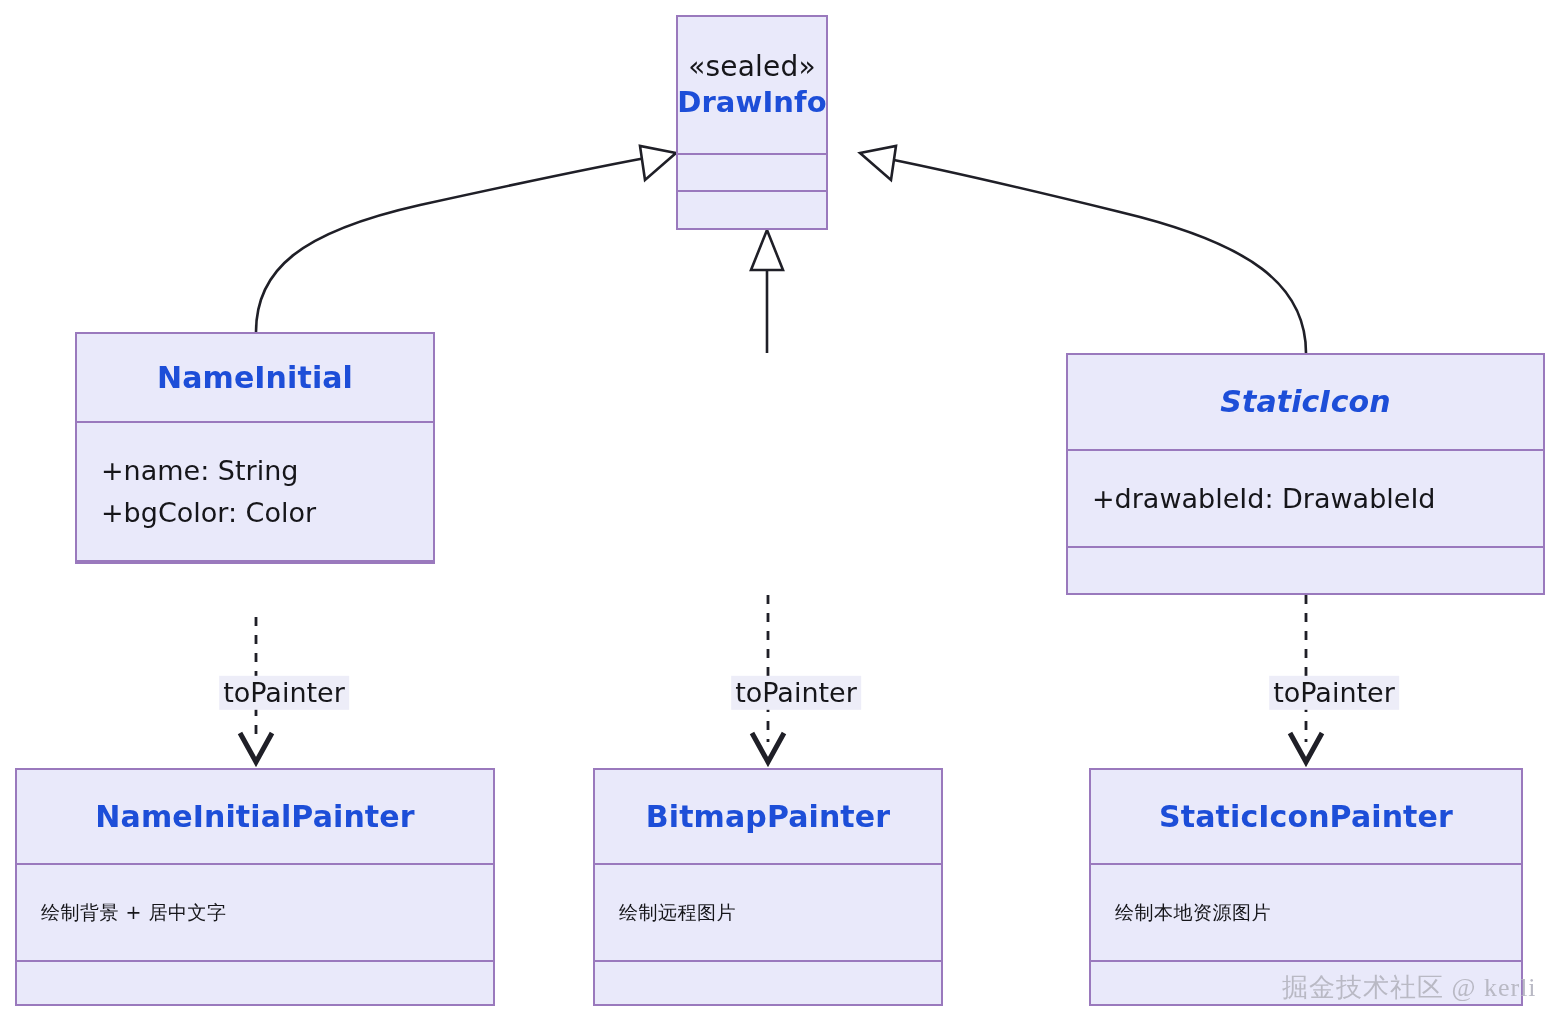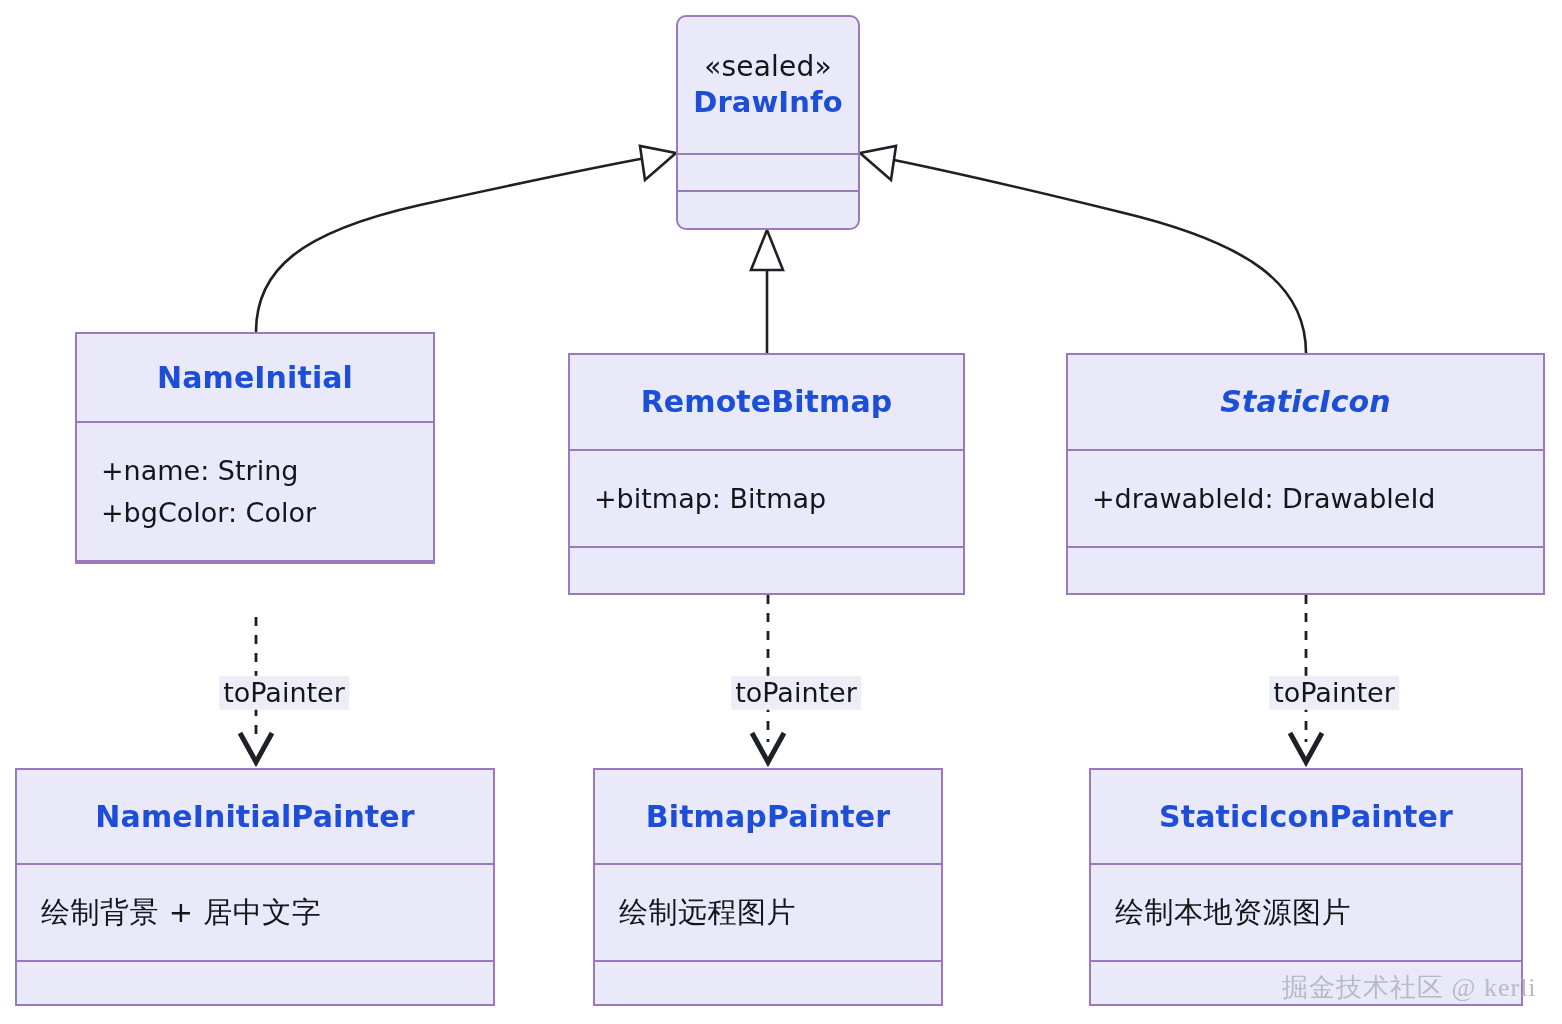--- a/index.html
+++ b/index.html
@@ -67,21 +67,21 @@
     font-size: 30px;
   }
   .attr-line {
     font-size: 27px;
     color: #16161a;
     padding-left: 24px;
     line-height: 1.55;
     white-space: nowrap;
   }
   .attr-line.cjk {
-    font-size: 29px;
+    font-size: 19px;
     letter-spacing: 0.5px;
   }
   .edge-label {
     position: absolute;
     font-size: 27px;
     color: #16161a;
     background: #ededf8;
     padding: 1px 4px;
     white-space: nowrap;
     transform: translate(-50%, -50%);
@@ -128,49 +128,40 @@
       <line x1="768" y1="595" x2="768" y2="742" stroke="#1f1f27" stroke-width="2.8" stroke-dasharray="9 9"></line>
       <polyline points="752,733 768,762 784,733" fill="none" stroke="#1f1f27" stroke-width="5" stroke-linejoin="miter" stroke-linecap="butt"></polyline>
     </g>
 
     <g>
       <line x1="1306" y1="595" x2="1306" y2="742" stroke="#1f1f27" stroke-width="2.8" stroke-dasharray="9 9"></line>
       <polyline points="1290,733 1306,762 1322,733" fill="none" stroke="#1f1f27" stroke-width="5" stroke-linejoin="miter" stroke-linecap="butt"></polyline>
     </g>
   </svg>
 
-  <div class="uml-class" style="left:676px; top:15px; width:184px; height:215px;border-radius:10px;">
+  <div class="uml-class" style="left:676px; top:15px; width:152px; height:215px;">
     <div class="sec-title" style="height:138px;">
       <div class="stereotype">«sealed»</div>
       <div class="cls-name">DrawInfo</div>
     </div>
     <div class="sec-attrs" style="height:37px;"></div>
     <div class="sec-methods"></div>
   </div>
 
   <div class="uml-class" style="left:75px; top:332px; width:360px; height:232px;">
     <div class="sec-title" style="height:93px;">
       <div class="cls-name big">NameInitial</div>
     </div>
     <div class="sec-attrs" style="height:145px;">
       <div class="attr-line">+name: String</div>
       <div class="attr-line">+bgColor: Color</div>
     </div>
     <div class="sec-methods"></div>
   </div>
 
-  <div class="uml-class" style="left:568px; top:353px; width:397px; height:242px;">
-    <div class="sec-title" style="height:96px;">
-      <div class="cls-name big">RemoteBitmap</div>
-    </div>
-    <div class="sec-attrs" style="height:97px;">
-      <div class="attr-line">+bitmap: Bitmap</div>
-    </div>
-    <div class="sec-methods"></div>
-  </div>
 
   <div class="uml-class" style="left:1066px; top:353px; width:479px; height:242px;">
     <div class="sec-title" style="height:96px;font-style:italic;">
       <div class="cls-name big">StaticIcon</div>
     </div>
     <div class="sec-attrs" style="height:97px;">
       <div class="attr-line">+drawableId: DrawableId</div>
     </div>
     <div class="sec-methods"></div>
   </div>

